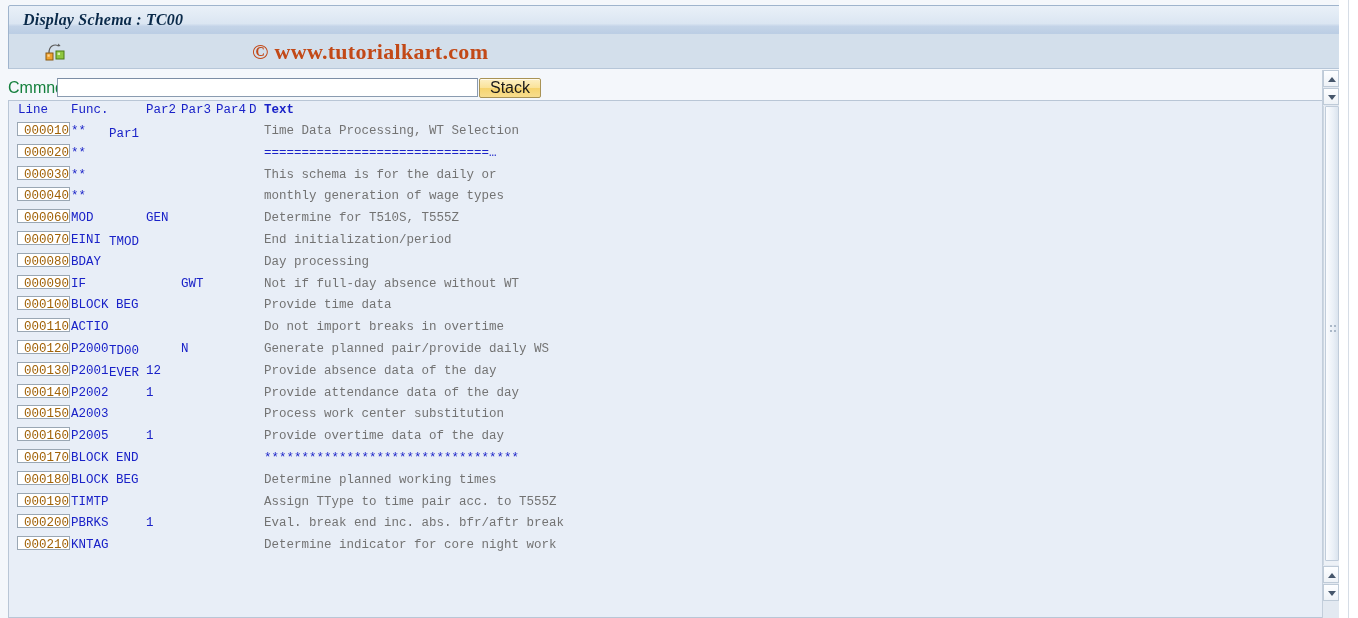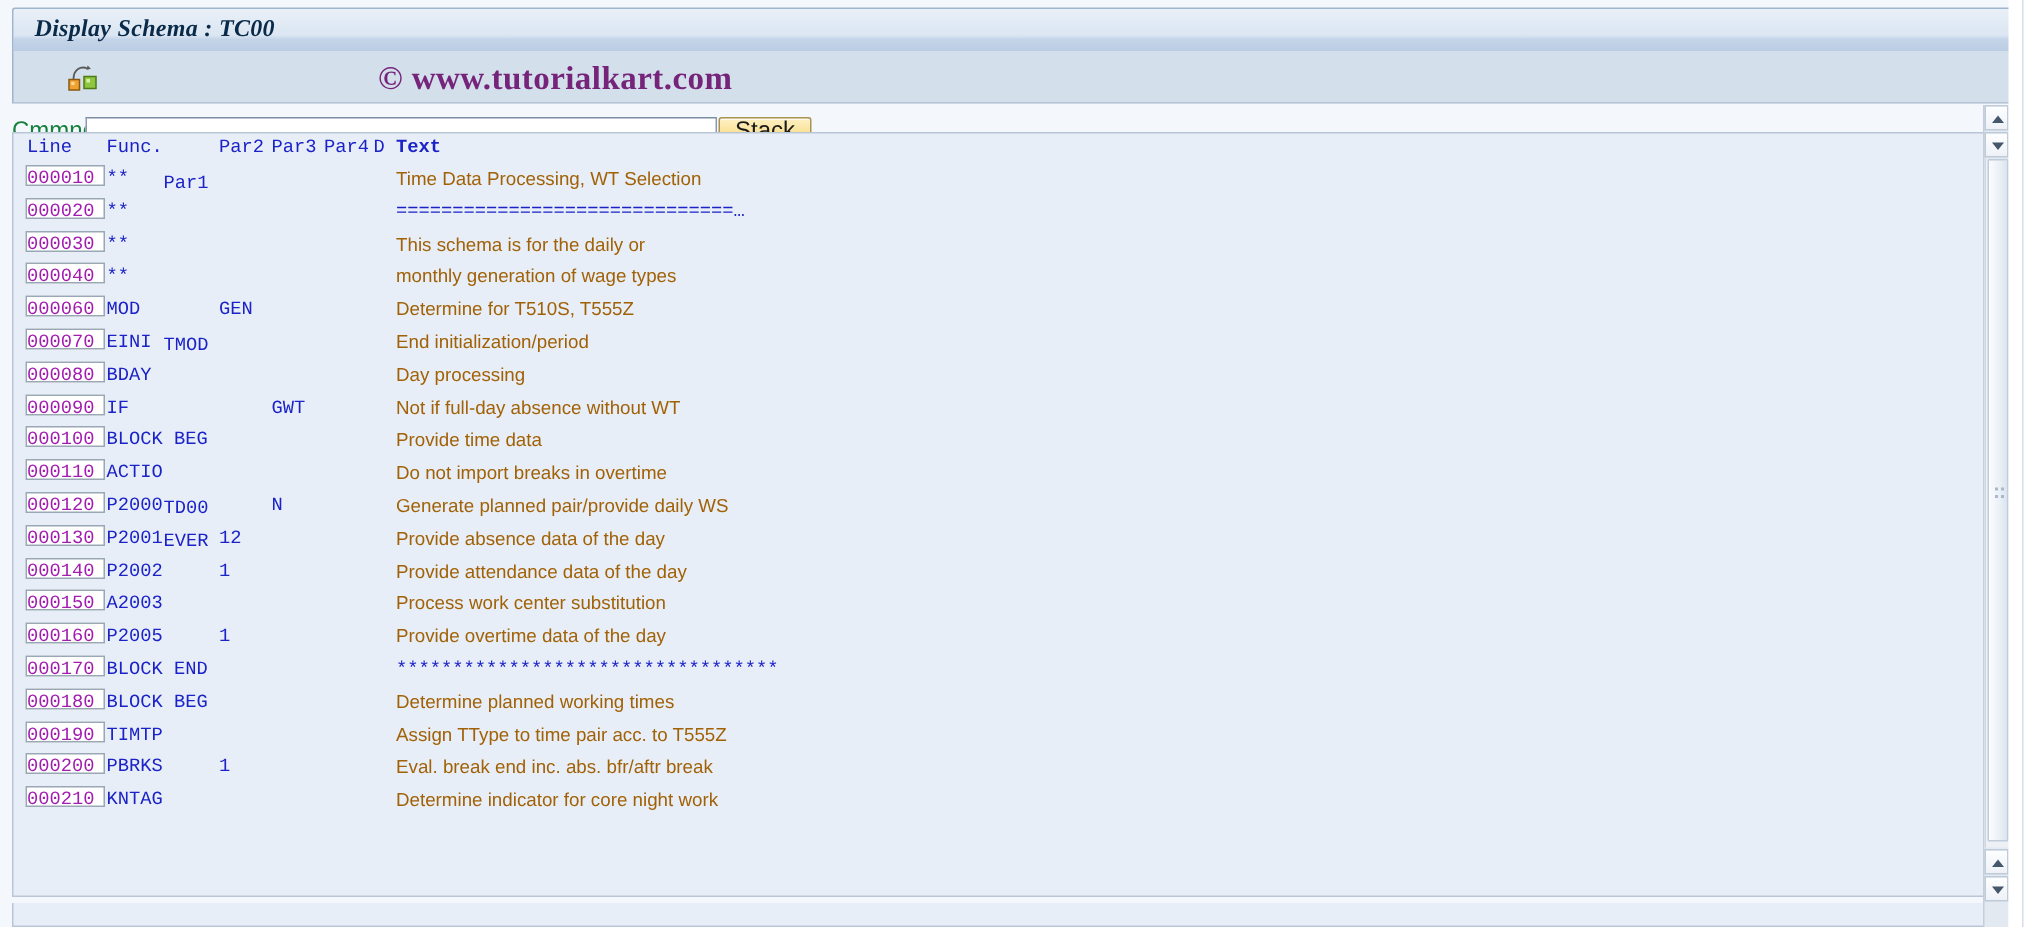--- a/index.html
+++ b/index.html
@@ -52,21 +52,21 @@
     left: 33px; top: 6px;
     width: 26px; height: 24px;
     cursor: pointer;
   }
   .watermark {
     position: absolute;
     left: 252px; top: 39px;
     font-family: "Liberation Serif", serif;
     font-size: 22px;
     font-weight: bold;
-    color: #701a75;
+    color: #c2410c;
     white-space: nowrap;
     letter-spacing: 0.3px;
     opacity: 0.95;
   }
 
   
   .cmdrow {
     position: absolute;
     left: 0px; top: 70px;
     width: 1358px; height: 34px;
@@ -105,21 +105,21 @@
     color: #1a1a1a;
     text-align: center;
     line-height: 18px;
     cursor: pointer;
     box-shadow: inset 0 1px 0 #fffaea;
   }
 
   
   .content {
     position: absolute;
-    left: 8px; top: 88px;
+    left: 8px; top: 100px;
     width: 1314px; height: 510px;
     background: #e8eef7;
     border: 1px solid #b9c6d6;
     border-right: none;
     overflow: hidden;
   }
 
   .grid {
     position: absolute;
     left: 0; top: 0;
@@ -154,32 +154,32 @@
   .c-text  { left: 255px; font-weight: bold; }
 
   .linebox {
     position: absolute;
     left: 8px; top: 1px;
     width: 53px; height: 14px;
     background: #ffffff;
     border: 1px solid #9aa7b4;
     font-family: "Liberation Mono", monospace;
     font-size: 12.5px;
-    color: #a21caf;
-    text-align: left;
+    color: #a16207;
+    text-align: right;
     line-height: 16px;
     white-space: pre;
   }
 
   .txt {
     position: absolute;
     left: 255px; top: 0;
-    font-family: Liberation Sans, sans-serif;
+    font-family: Liberation Mono, monospace;
     font-size: 12.5px;
-    color: #a16207;
+    color: #737373;
     line-height: 20px;
     white-space: pre;
   }
   .txt.mono {
     font-family: "Liberation Mono", monospace;
     color: #1a22c8;
     letter-spacing: 0px;
   }
 
   

